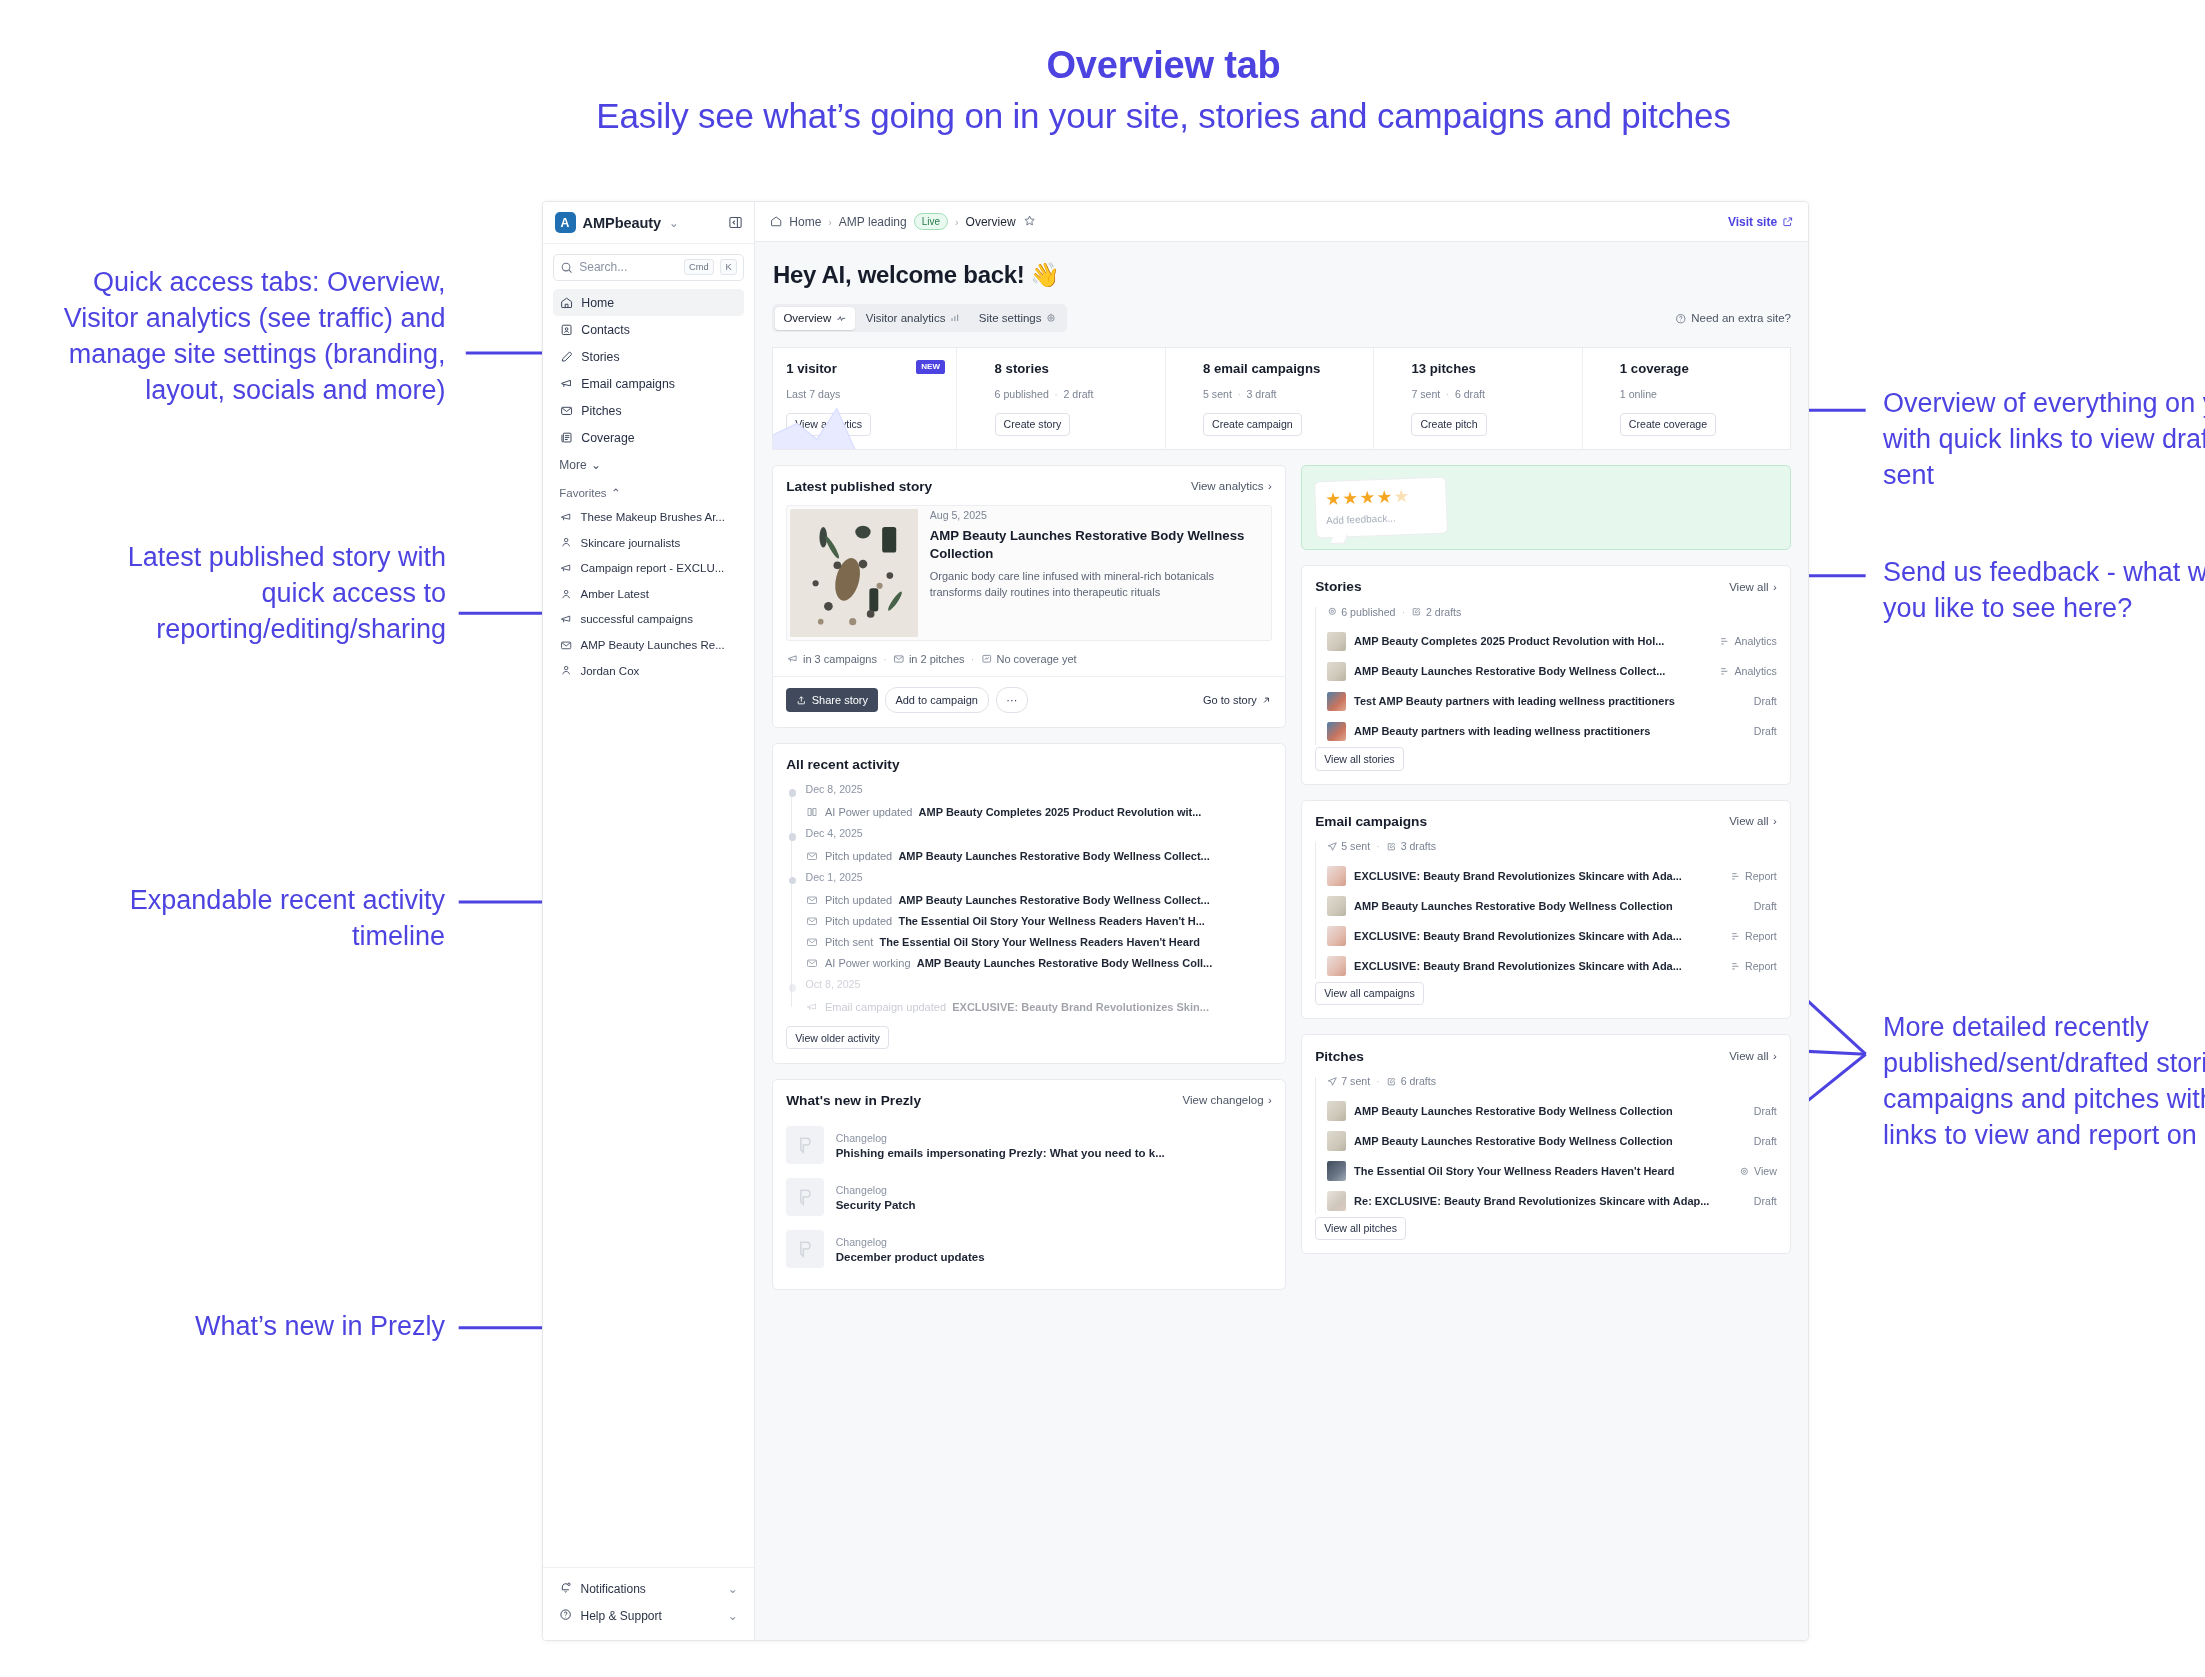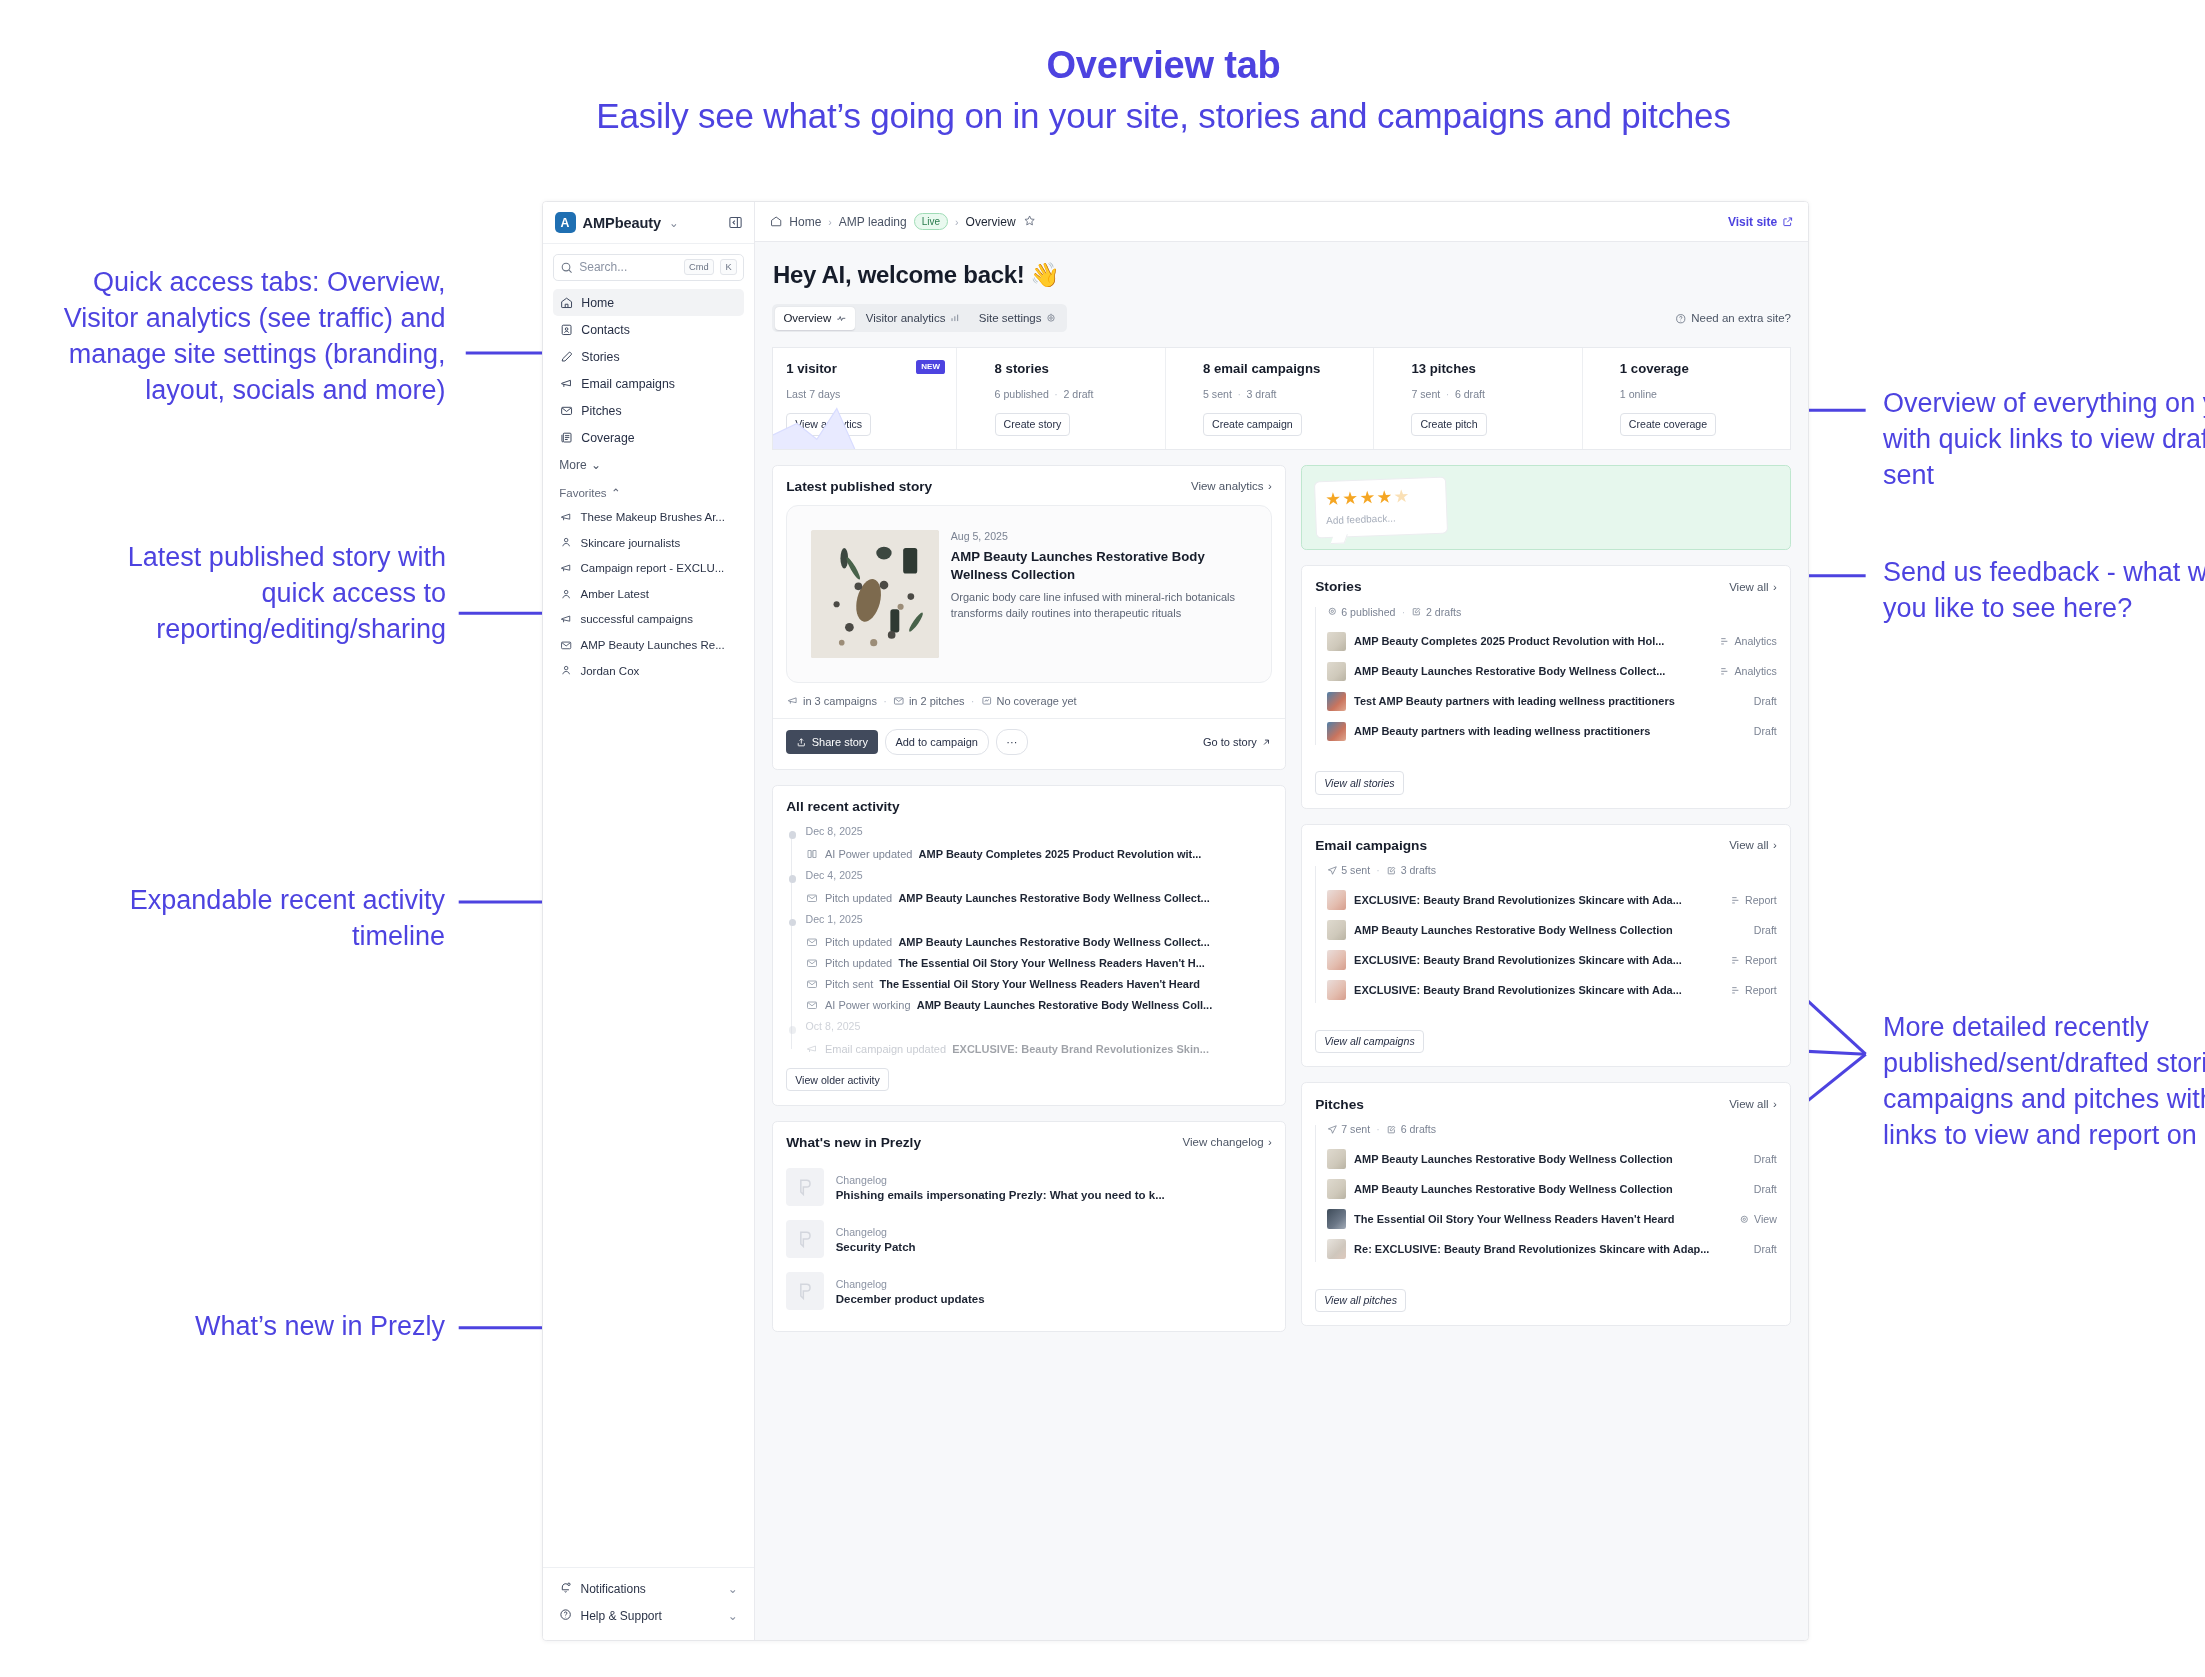--- a/index.html
+++ b/index.html
@@ -112,22 +112,22 @@
   .cols { display: flex; gap: 15px; }
   .colL { flex: 1 1 0; min-width: 0; display: flex; flex-direction: column; gap: 15px; }
   .colR { width: 490px; flex: 0 0 490px; display: flex; flex-direction: column; gap: 15px; }
 
   .card { background: #fff; border: 0.4px solid #e8eaee; border-radius: 5.3px; padding: 13.2px; }
   .card-head { display: flex; align-items: center; margin-bottom: 11.5px; }
   .card-title { font-size: 13.7px; font-weight: bold; color: #161c2a; }
   .card-link { margin-left: auto; display: flex; align-items: center; gap: 4.4px;
     color: #4c5565; font-size: 11.5px; }
 
-  .story-box { border: 0.4px solid #eceef1; border-radius: 12px; background: #fbfbfc;
-    padding: 24px; display: flex; gap: 11.5px; }
+  .story-box { border: 0.4px solid #eceef1; border-radius: 3px; background: #fbfbfc;
+    padding: 3px; display: flex; gap: 11.5px; }
   .thumb { width: 128px; height: 128px; flex: 0 0 128px; border-radius: 2.6px;
     background: linear-gradient(140deg,#ece8e1 0%,#e0dbd2 45%,#d6d1c8 100%);
     position: relative; overflow: hidden; }
   .story-date { font-size: 10.6px; color: #7b8393; margin-bottom: 6.2px; }
   .story-h { font-size: 13.2px; font-weight: bold; color: #161c2a; line-height: 1.32;
     margin-bottom: 7px; }
   .story-p { font-size: 11px; color: #5d6575; line-height: 1.42; }
   .meta { display: flex; align-items: center; gap: 6.2px; margin: 11.5px 0 0 0.9px;
     color: #606878; font-size: 11px; }
   .meta .dot { color: #c2c8d2; }
@@ -189,21 +189,21 @@
   .pl-sub .dot { color: #c8cdd6; }
   .pl-wrap { position: relative; padding-left: 11.5px; }
   .pl-wrap:before { content: ""; position: absolute; left: 0; top: 1.8px; bottom: 1.8px;
     width: 1.3px; background: #e9ebef; }
   .pl-row { display: flex; align-items: center; gap: 8px; padding: 5.3px 0; min-width: 0; }
   .pl-thumb { width: 19.4px; height: 19.4px; flex: 0 0 19.4px; border-radius: 2.2px; overflow: hidden; }
   .pl-t { flex: 1 1 auto; font-size: 11px; color: #1d2433; font-weight: bold;
     white-space: nowrap; overflow: hidden; text-overflow: ellipsis; }
   .pl-s { flex: 0 0 auto; display: flex; align-items: center; gap: 4.4px;
     font-size: 10.6px; color: #7b8393; }
-  .pl-foot { margin-top: 25px; font-style: italic; }
+  .pl-foot { margin-top: 1px; }
 
   .t-olive { background: linear-gradient(135deg,#dfdacf,#cfc9bb 60%,#b9b3a3); }
   .t-blue  { background: linear-gradient(135deg,#4f7fa8,#c9745e 60%,#e0a88f); }
   .t-pink  { background: linear-gradient(135deg,#eadedb,#e3bcae 60%,#d69d8c); }
   .t-dark  { background: linear-gradient(135deg,#3e4b59,#6b7787 60%,#a3acb8); }
   .t-hand  { background: linear-gradient(135deg,#e8e4de,#cfc7bd 60%,#ddc9bd); }
 </style>
 </head>
 <body>
 

